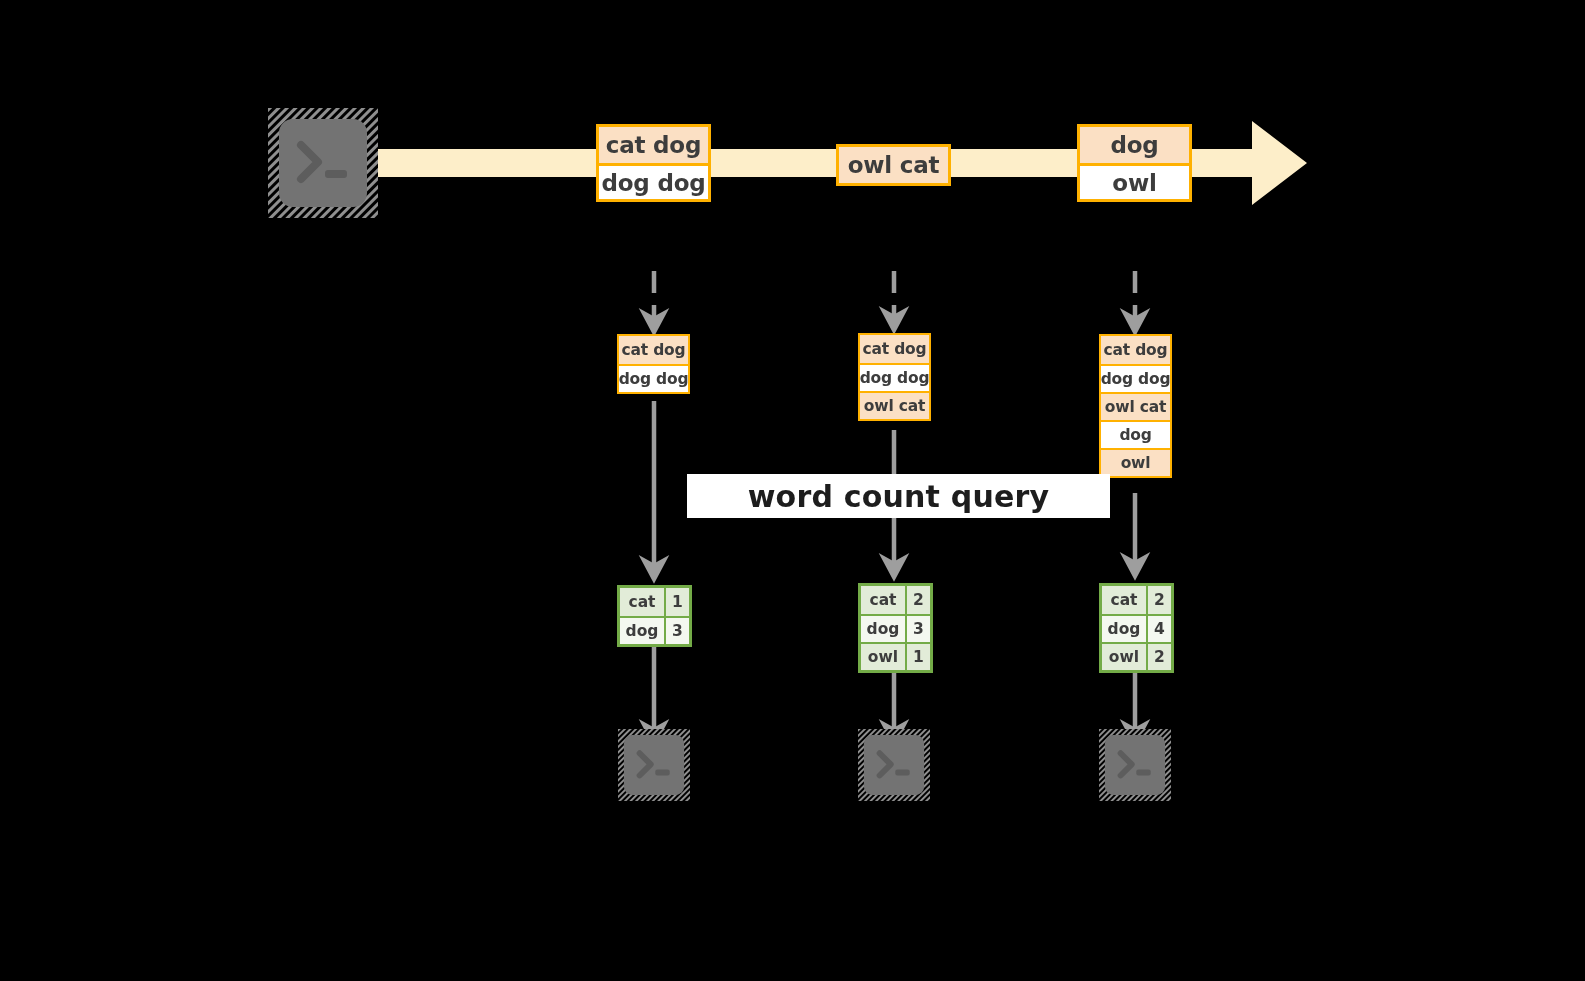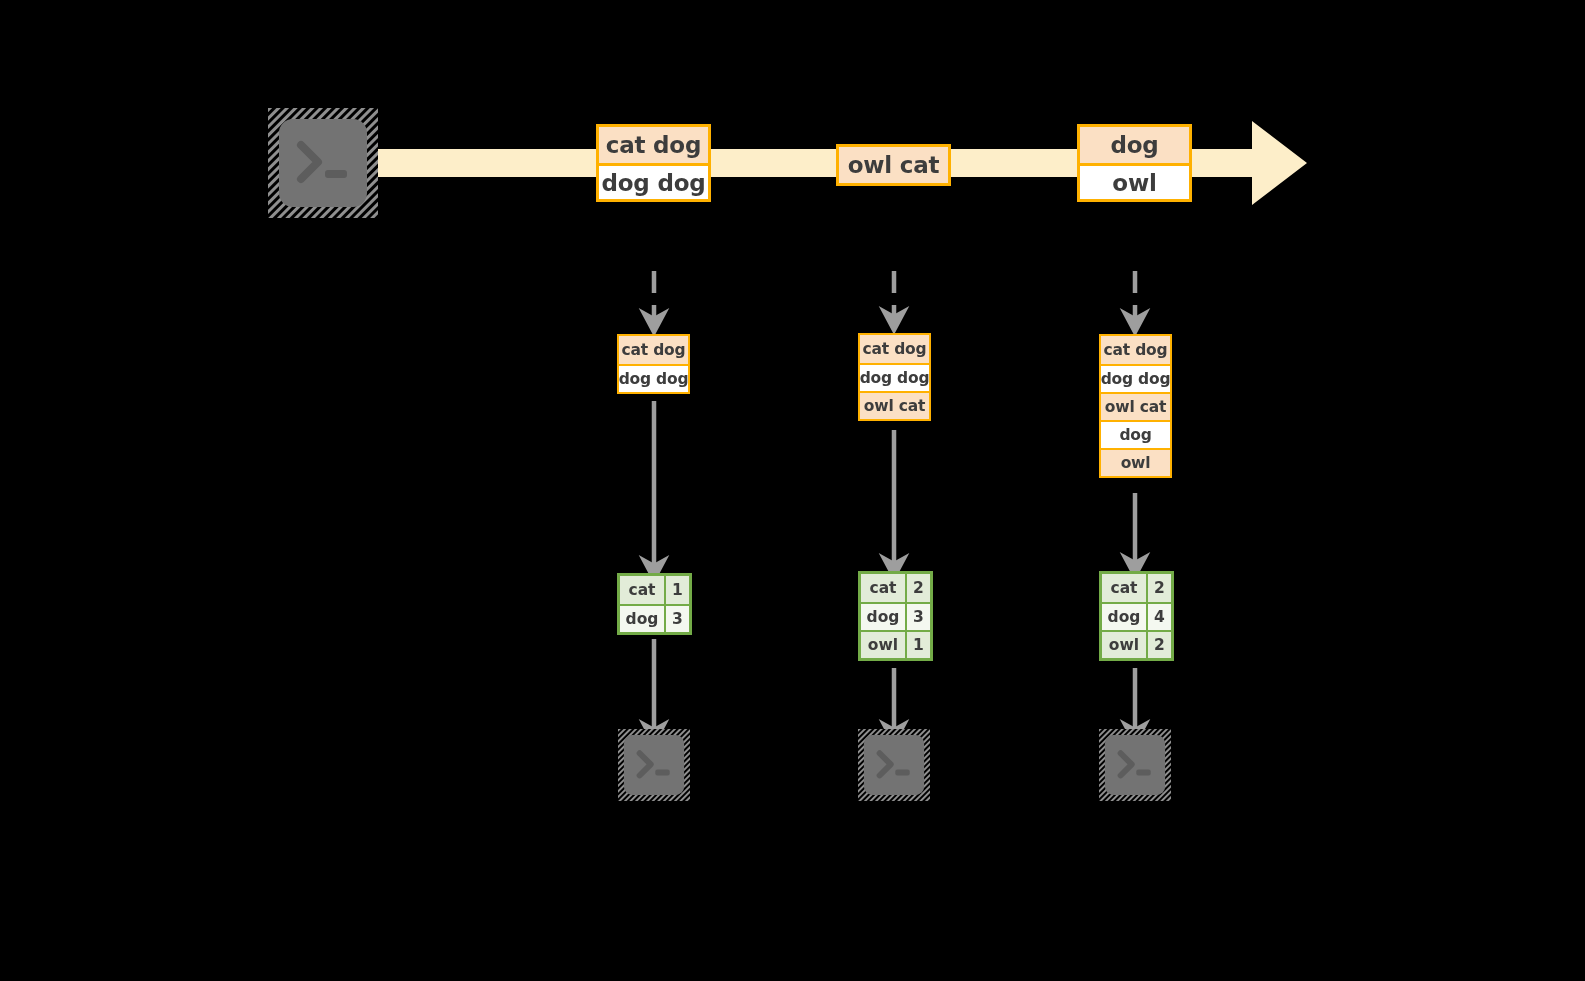--- a/index.html
+++ b/index.html
@@ -55,20 +55,21 @@
   .obox.small .orow { height: 28px; font-size: 15.5px; }
   .obox.small .orow + .orow { border-top: 2px solid #ffb100; }
   .obox.small { border-width: 2.5px; }
 
   
   .gtable {
     position: absolute;
     box-sizing: border-box;
     border: 3px solid #73ab47;
     background: #f2f7ed;
+    margin-top: 12px;
   }
   .grow {
     display: flex;
     box-sizing: border-box;
     height: 28px;
   }
   .grow + .grow { border-top: 2.5px solid #73ab47; }
   .grow.g-shade-a .gcell { background: #e2ecd8; }
   .grow.g-shade-b .gcell { background: #f4f8f0; }
   .gcell {
@@ -181,20 +182,23 @@
   </div>
 
   <div class="obox small" style="left:1099px; top:318px; width:73px;">
     <div class="orow shade-a">cat dog</div>
     <div class="orow shade-b">dog dog</div>
     <div class="orow shade-a">owl cat</div>
     <div class="orow shade-b">dog</div>
     <div class="orow shade-a">owl</div>
   </div>
 
+  <div class="query-band" style="left:687px; top:458px; width:423px; height:44px;">
+    <span class="label">word count query</span>
+  </div>
 
   <div class="gtable" style="left:617px; top:557px;">
     <div class="grow g-shade-a">
       <div class="gcell word">cat</div>
       <div class="gcell count">1</div>
     </div>
     <div class="grow g-shade-b">
       <div class="gcell word">dog</div>
       <div class="gcell count">3</div>
     </div>

